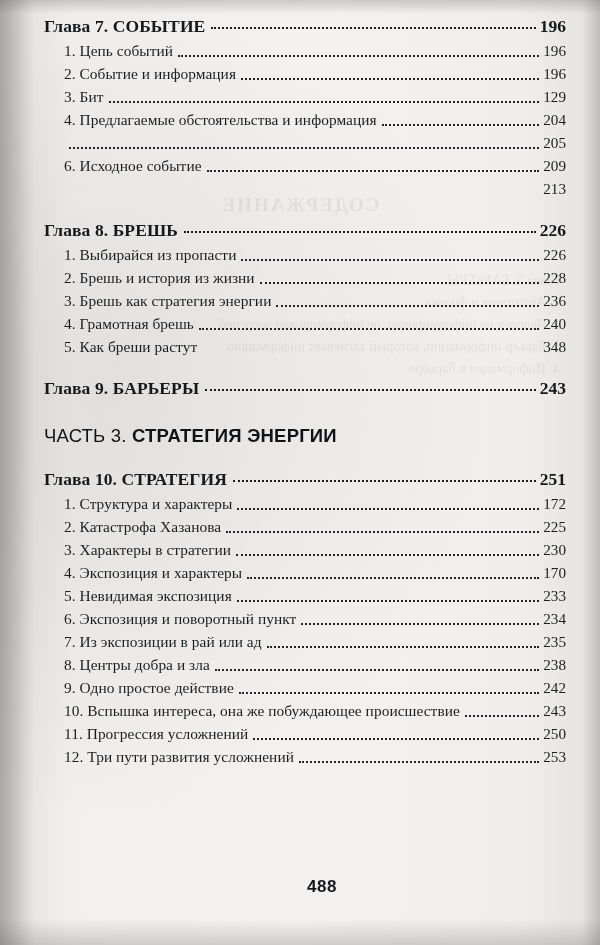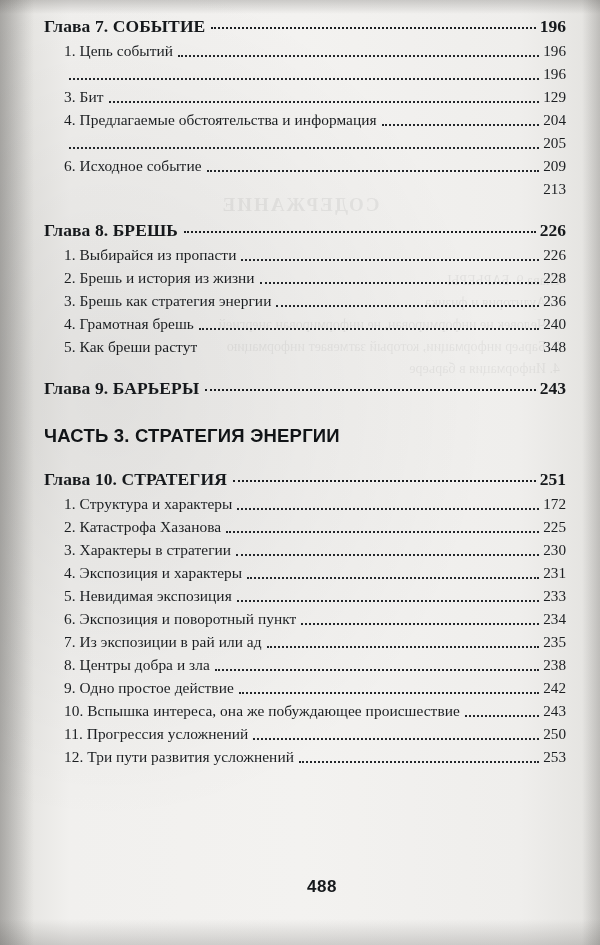--- a/index.html
+++ b/index.html
@@ -94,21 +94,21 @@
   .entry .pg { font-size: 15.2px; }
   .gap-md { height: 20px; }
 
   .part-heading {
     font-family: "Liberation Sans", sans-serif;
     font-size: 18.5px;
     color: #111417;
     margin: 26px 0 22px 0;
     letter-spacing: 0.2px;
   }
-  .part-heading .p-num { font-weight: bold; margin-top: 24px; }
+  .part-heading .p-num { font-weight: normal; margin-top: 24px; }
   .part-heading .p-name { font-weight: bold; }
 
   .folio {
     position: absolute;
     left: 0;
     right: 0;
     bottom: 48px;
     text-align: center;
     font-family: "Liberation Sans", sans-serif;
     font-weight: bold;
@@ -167,20 +167,21 @@
       <span class="c-label">Глава 7. СОБЫТИЕ</span>
       <span class="dots"></span>
       <span class="pg">196</span>
     </div>
     <div class="entry">
       <span class="e-label">1. Цепь событий</span>
       <span class="dots"></span>
       <span class="pg">196</span>
     </div>
     <div class="entry">
+      <span class="e-label">2. Событие и информация</span>
       <span class="dots"></span>
       <span class="pg">196</span>
     </div>
     <div class="entry">
       <span class="e-label">3. Бит</span>
       <span class="dots"></span>
       <span class="pg">129</span>
     </div>
     <div class="entry">
       <span class="e-label">4. Предлагаемые обстоятельства и информация</span>
@@ -264,21 +265,21 @@
       <span class="pg">225</span>
     </div>
     <div class="entry">
       <span class="e-label">3. Характеры в стратегии</span>
       <span class="dots"></span>
       <span class="pg">230</span>
     </div>
     <div class="entry">
       <span class="e-label">4. Экспозиция и характеры</span>
       <span class="dots"></span>
-      <span class="pg">231</span>
+      <span class="pg">170</span>
     </div>
     <div class="entry">
       <span class="e-label">5. Невидимая экспозиция</span>
       <span class="dots"></span>
       <span class="pg">233</span>
     </div>
     <div class="entry">
       <span class="e-label">6. Экспозиция и поворотный пункт</span>
       <span class="dots"></span>
       <span class="pg">234</span>

